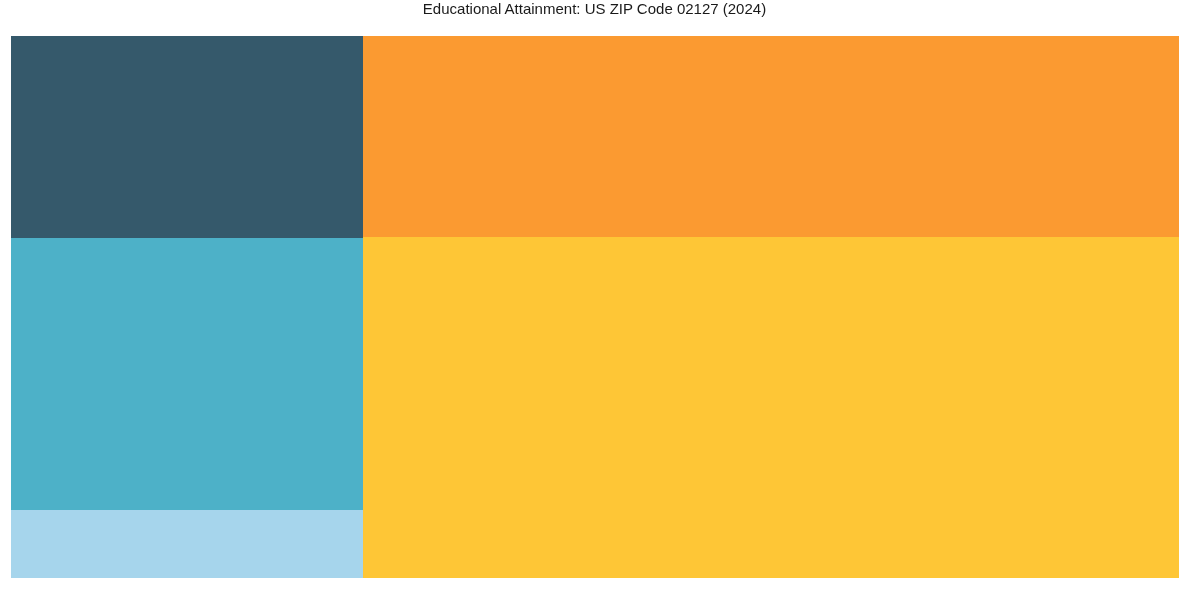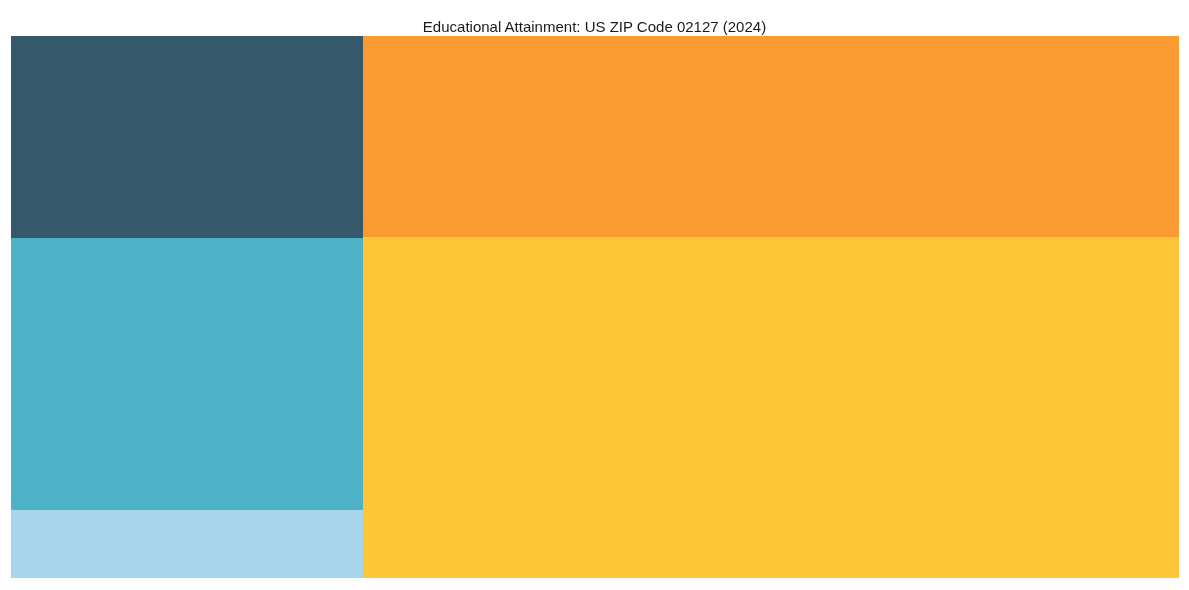--- a/index.html
+++ b/index.html
@@ -15,21 +15,21 @@
   }
   #figure {
     position: relative;
     width: 1189px;
     height: 590px;
     background: #ffffff;
   }
   #chart-title {
     position: absolute;
     left: 0;
-    top: 18px;
+    top: 0;
     width: 1189px;
     text-align: center;
     font-size: 15px;
     line-height: 18px;
     color: #1a1a1a;
     font-family: "Liberation Sans", sans-serif;
     white-space: nowrap;
   }
   #plot-area {
     position: absolute;

